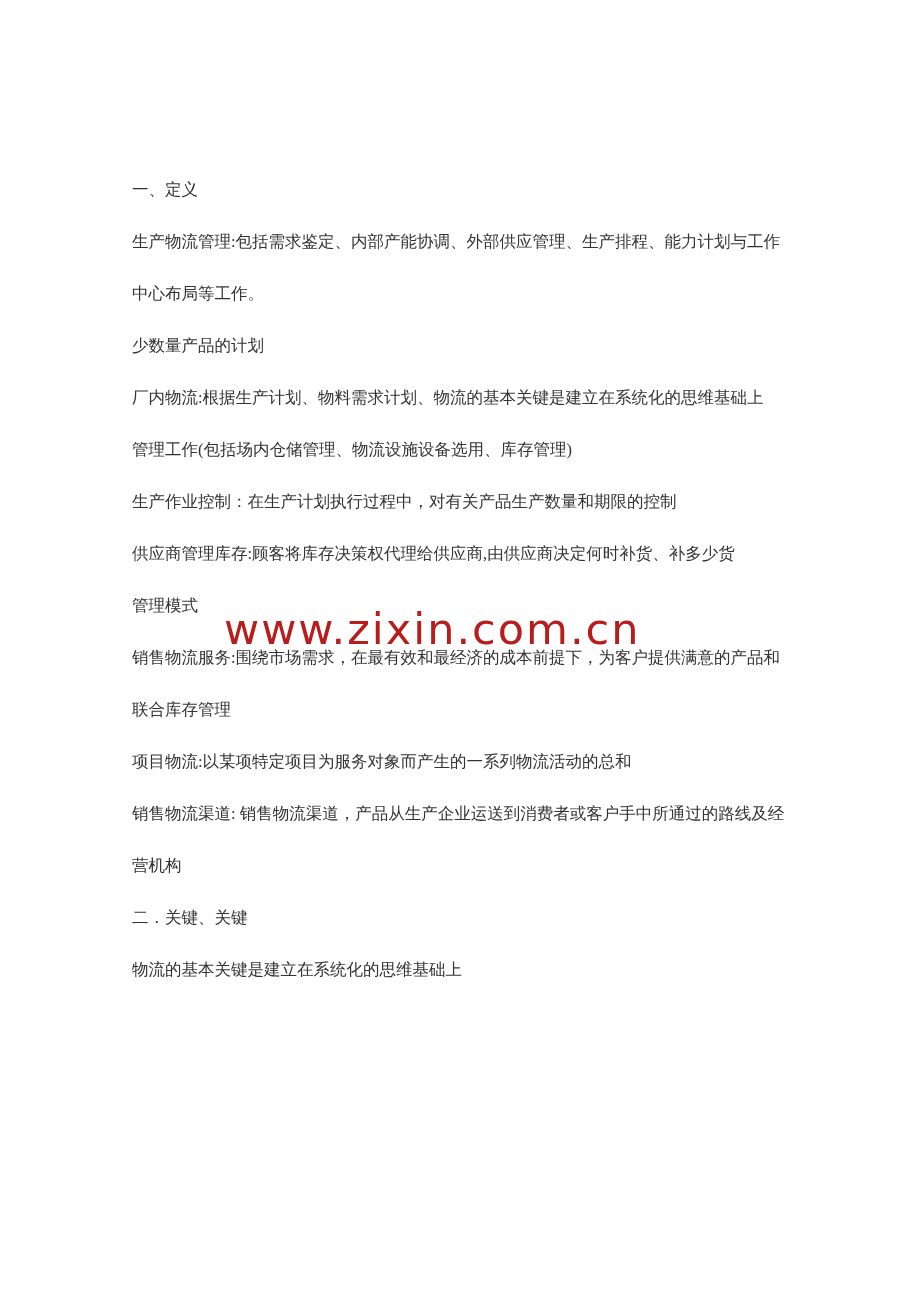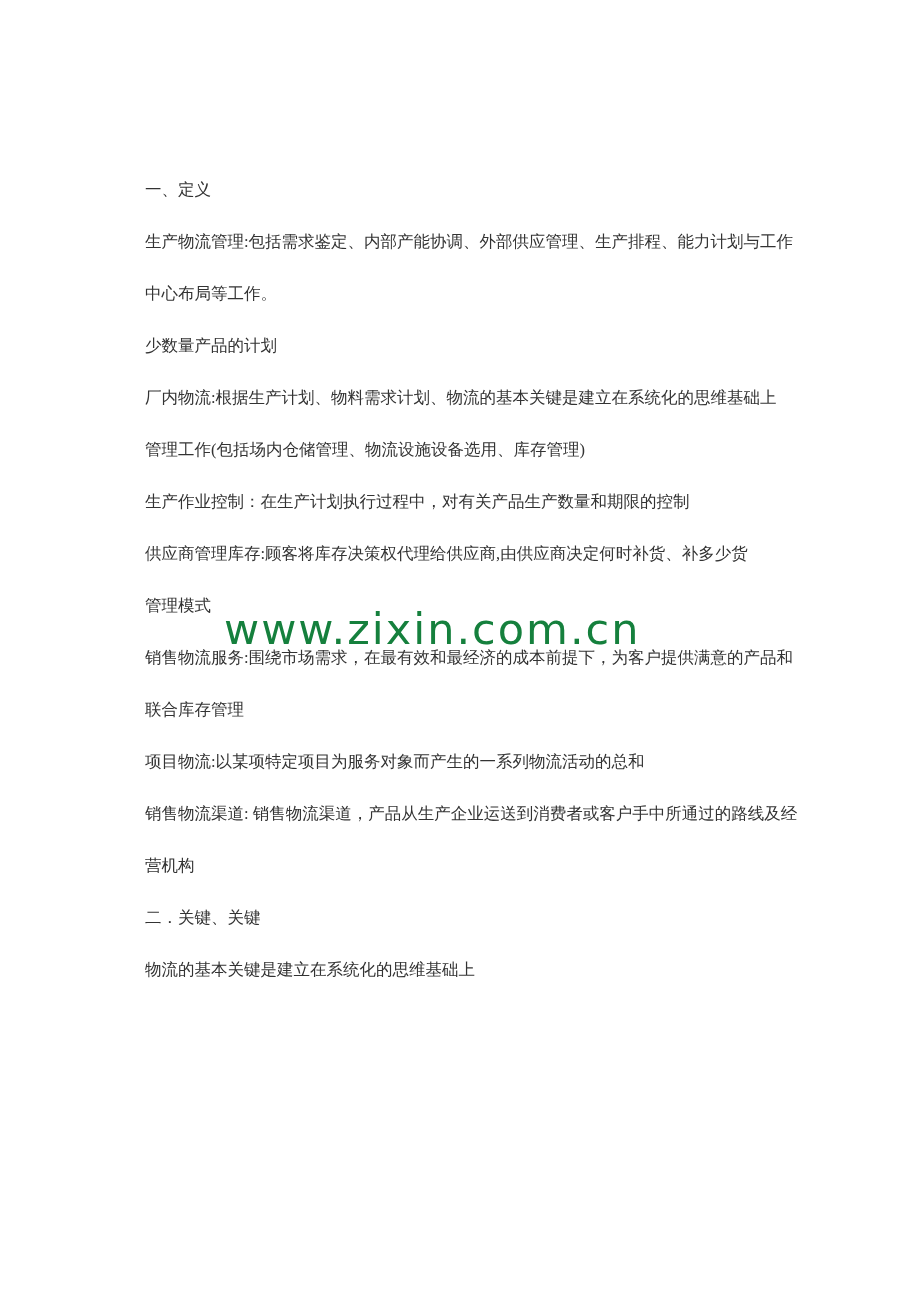--- a/index.html
+++ b/index.html
@@ -23,29 +23,29 @@
     background: #ffffff;
   }
   .watermark {
     position: absolute;
     left: 224px;
     top: 606px;
     font-family: "DejaVu Sans", sans-serif;
     font-size: 43px;
     line-height: 46px;
     font-weight: 400;
-    color: #15803d;
+    color: #b91c1c;
     letter-spacing: 2px;
     z-index: 1;
     white-space: nowrap;
     user-select: none;
   }
   .doc-content {
     position: absolute;
-    left: 145px;
+    left: 132px;
     top: 164px;
     width: 680px;
     z-index: 2;
   }
   .doc-line {
     height: 52px;
     line-height: 52px;
     font-size: 16.5px;
     color: #333333;
     white-space: pre;

